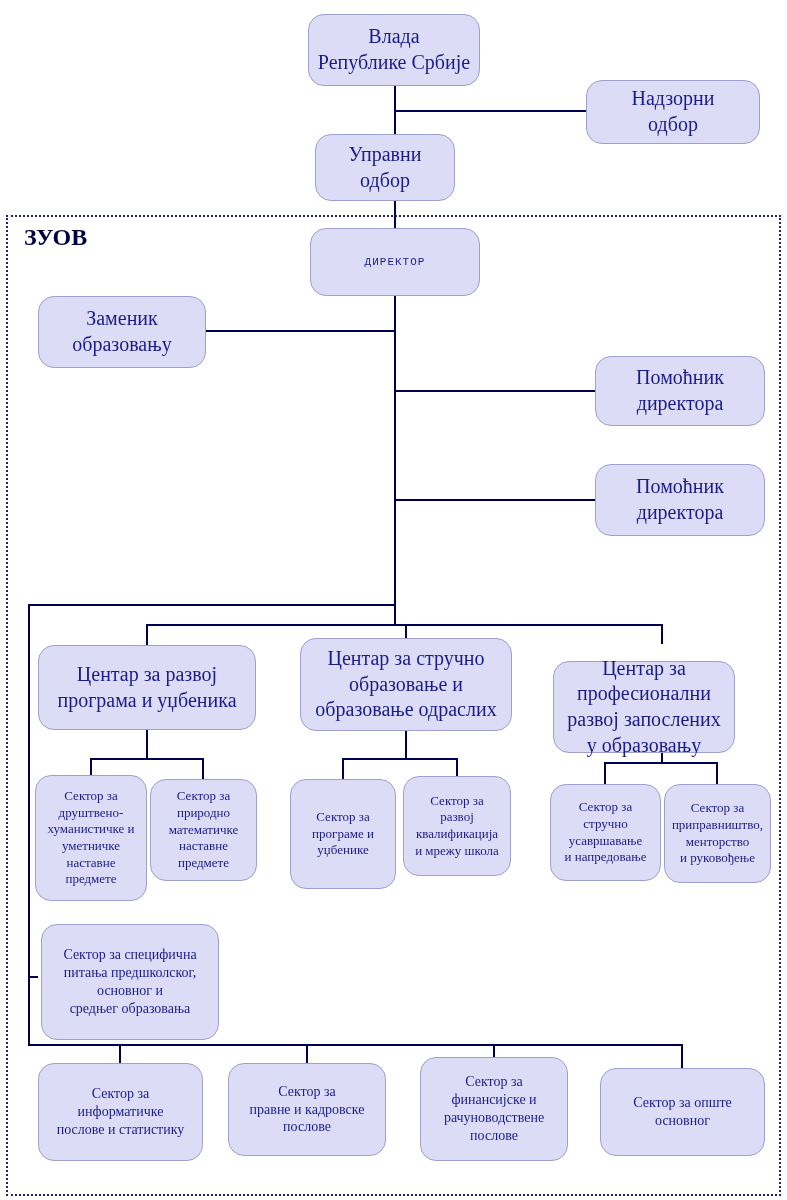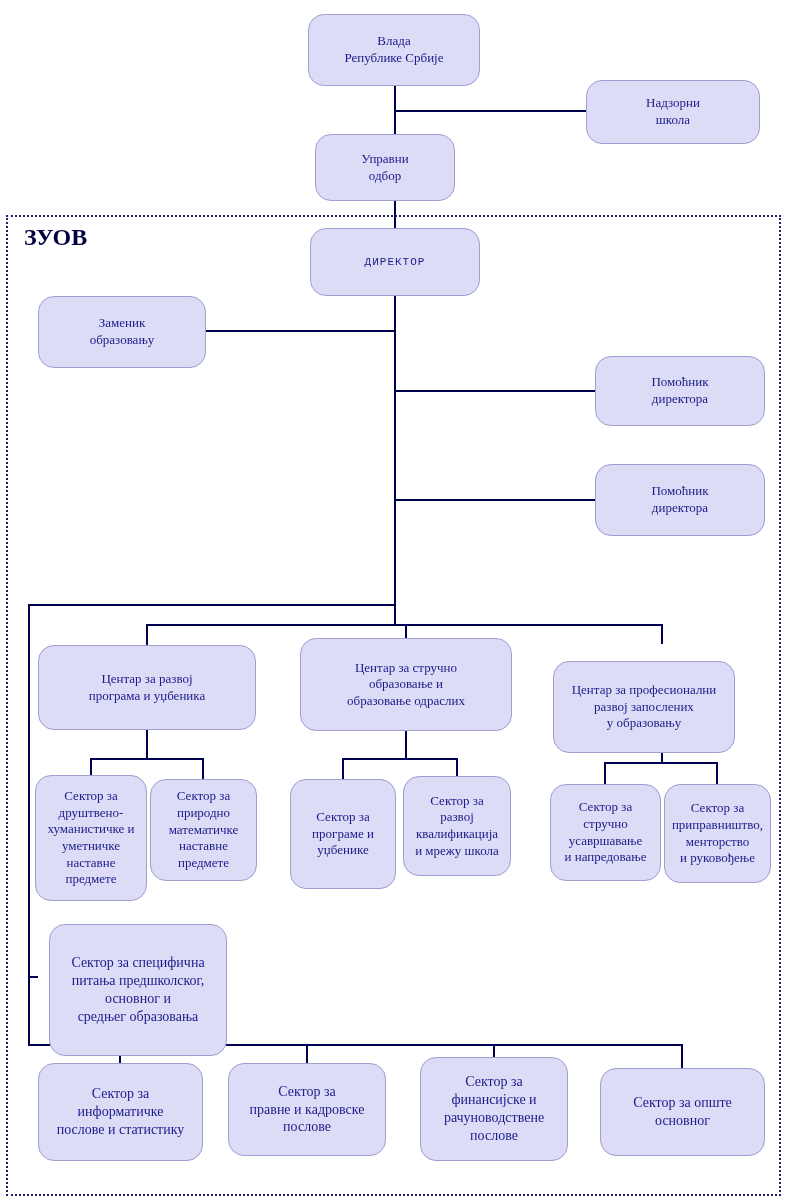--- a/index.html
+++ b/index.html
@@ -23,21 +23,21 @@
     color: var(--text-color, #1b1b8a);
     padding: 4px 6px;
   }
   .node .lbl {
     white-space: pre-line;
     text-align: center;
     line-height: 1.28;
   }
   .fs13 { font-size: 13px; }
   .fs14 { font-size: 14px; }
-  .fs16 { font-size: 13px; }
+  .fs16 { font-size: 20px; }
   .fs17 { font-size: 11px; letter-spacing: 1px; font-family: Liberation Mono, monospace; }
   .line { position: absolute; background: var(--line-color, #000050); }
   .line.h { height: 2px; }
   .line.v { width: 2px; }
   .frame {
     position: absolute;
     left: 6px; top: 215px;
     width: 771px; height: 977px;
     border: 2px dotted var(--frame-color, #202070);
   }
@@ -90,21 +90,21 @@
   <div class="line h" style="left:28px;top:1044px;width:655px"></div>
   <div class="line h" style="left:28px;top:976px;width:10px"></div>
 
   <div class="node fs16" style="left:308px;top:14px;width:172px;height:72px">
     <span class="lbl">Влада
 Републике Србије</span>
   </div>
 
   <div class="node fs16" style="left:586px;top:80px;width:174px;height:64px">
     <span class="lbl">Надзорни
-школа</span>
+одбор</span>
   </div>
 
   <div class="node fs16" style="left:315px;top:134px;width:140px;height:67px">
     <span class="lbl">Управни
 одбор</span>
   </div>
 
   <div class="node fs17" style="left:310px;top:228px;width:170px;height:68px">
     <span class="lbl">ДИРЕКТОР</span>
   </div>
@@ -178,21 +178,21 @@
 и напредовање</span>
   </div>
 
   <div class="node fs13" style="left:664px;top:784px;width:107px;height:99px">
     <span class="lbl">Сектор за
 приправништво,
 менторство
 и руковођење</span>
   </div>
 
-  <div class="node fs14" style="left:49px;top:924px;width:178px;height:132px">
+  <div class="node fs14" style="left:41px;top:924px;width:178px;height:116px">
     <span class="lbl">Сектор за специфична
 питања предшколског,
 основног и
 средњег образовања</span>
   </div>
 
   <div class="node fs14" style="left:38px;top:1063px;width:165px;height:98px">
     <span class="lbl">Сектор за
 информатичке
 послове и статистику</span>

